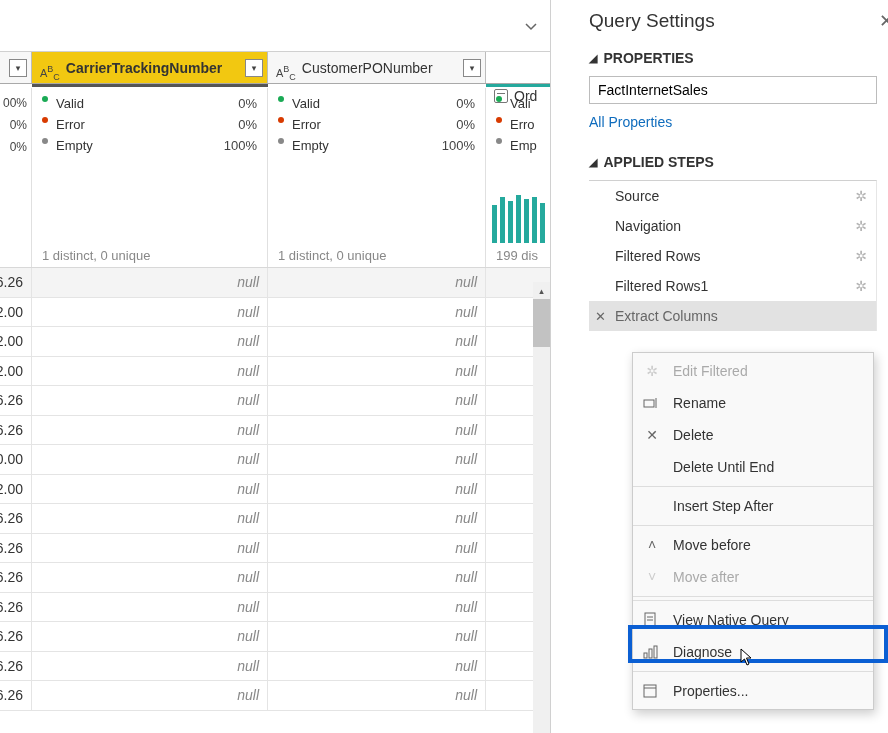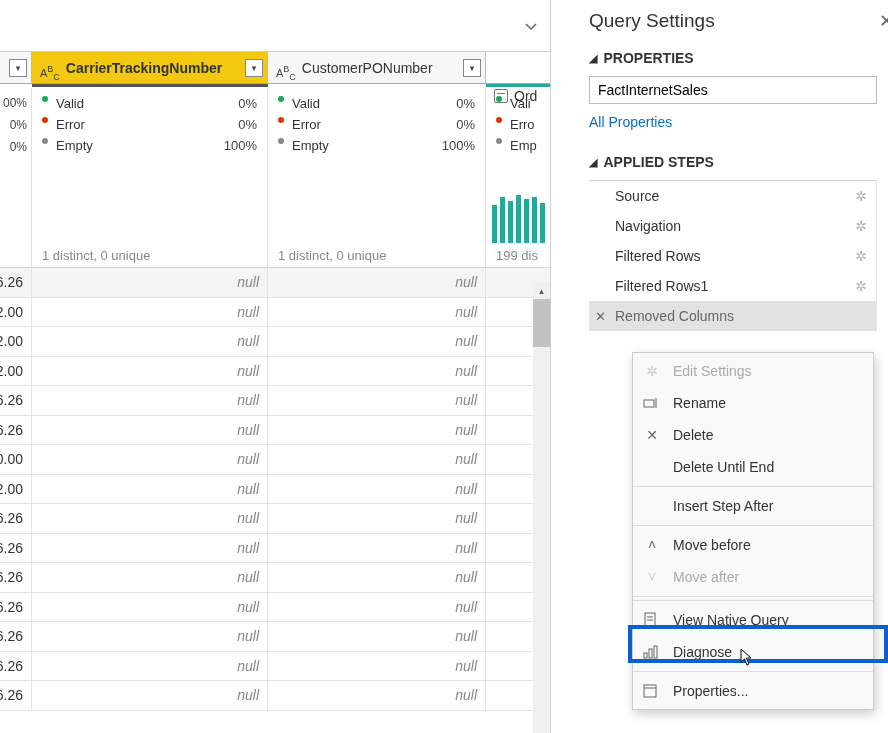--- a/index.html
+++ b/index.html
@@ -481,29 +481,29 @@
       <div class="step">
         <span>Filtered Rows</span>
         <span class="gear">✲</span>
       </div>
       <div class="step">
         <span>Filtered Rows1</span>
         <span class="gear">✲</span>
       </div>
       <div class="step sel">
         <span class="xmark">✕</span>
-        <span>Removed Columns</span>
+        <span>Extract Columns</span>
       </div>
     </div>
 </div>
 
 <div class="ctx-menu" id="ctx-menu">
     <div class="ctx-item disabled">
       <span class="ci-icon">✲</span>
-      <span>Edit Settings</span>
+      <span>Edit Filtered</span>
     </div>
     <div class="ctx-item">
       <span class="ci-icon">
         <svg width="16" height="14" viewBox="0 0 16 14">
           <rect x="1" y="4" width="10" height="7" fill="none" stroke="#666"></rect>
           <line x1="13" y1="2" x2="13" y2="12" stroke="#666"></line>
         </svg>
       </span>
       <span>Rename</span>
     </div>

